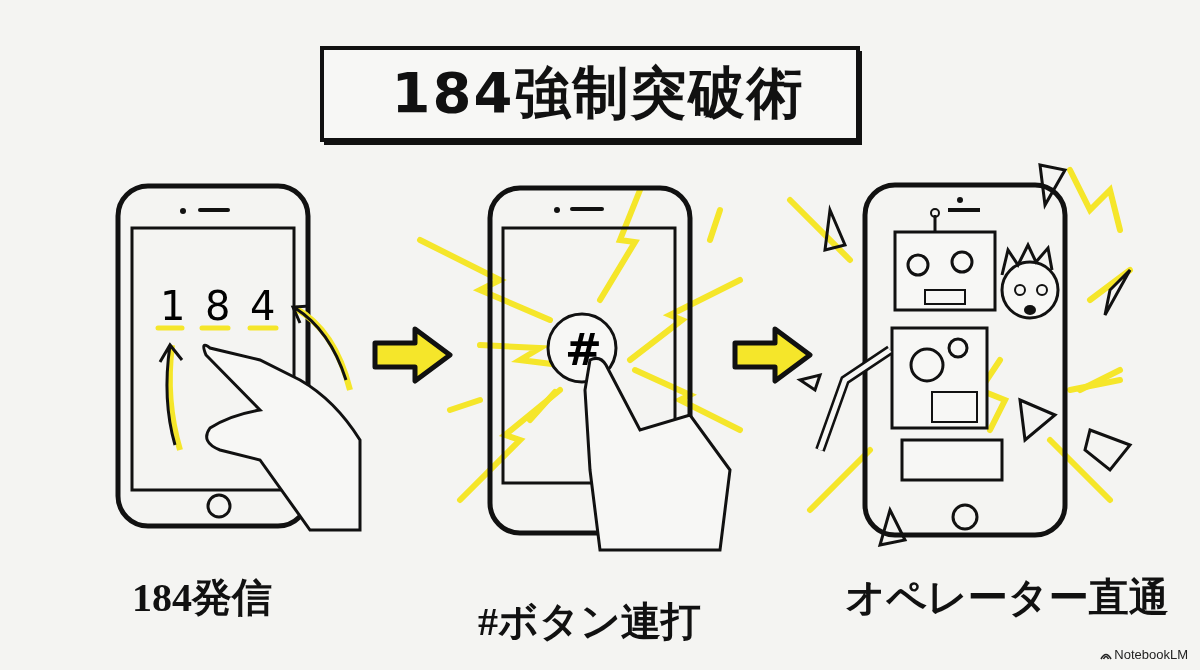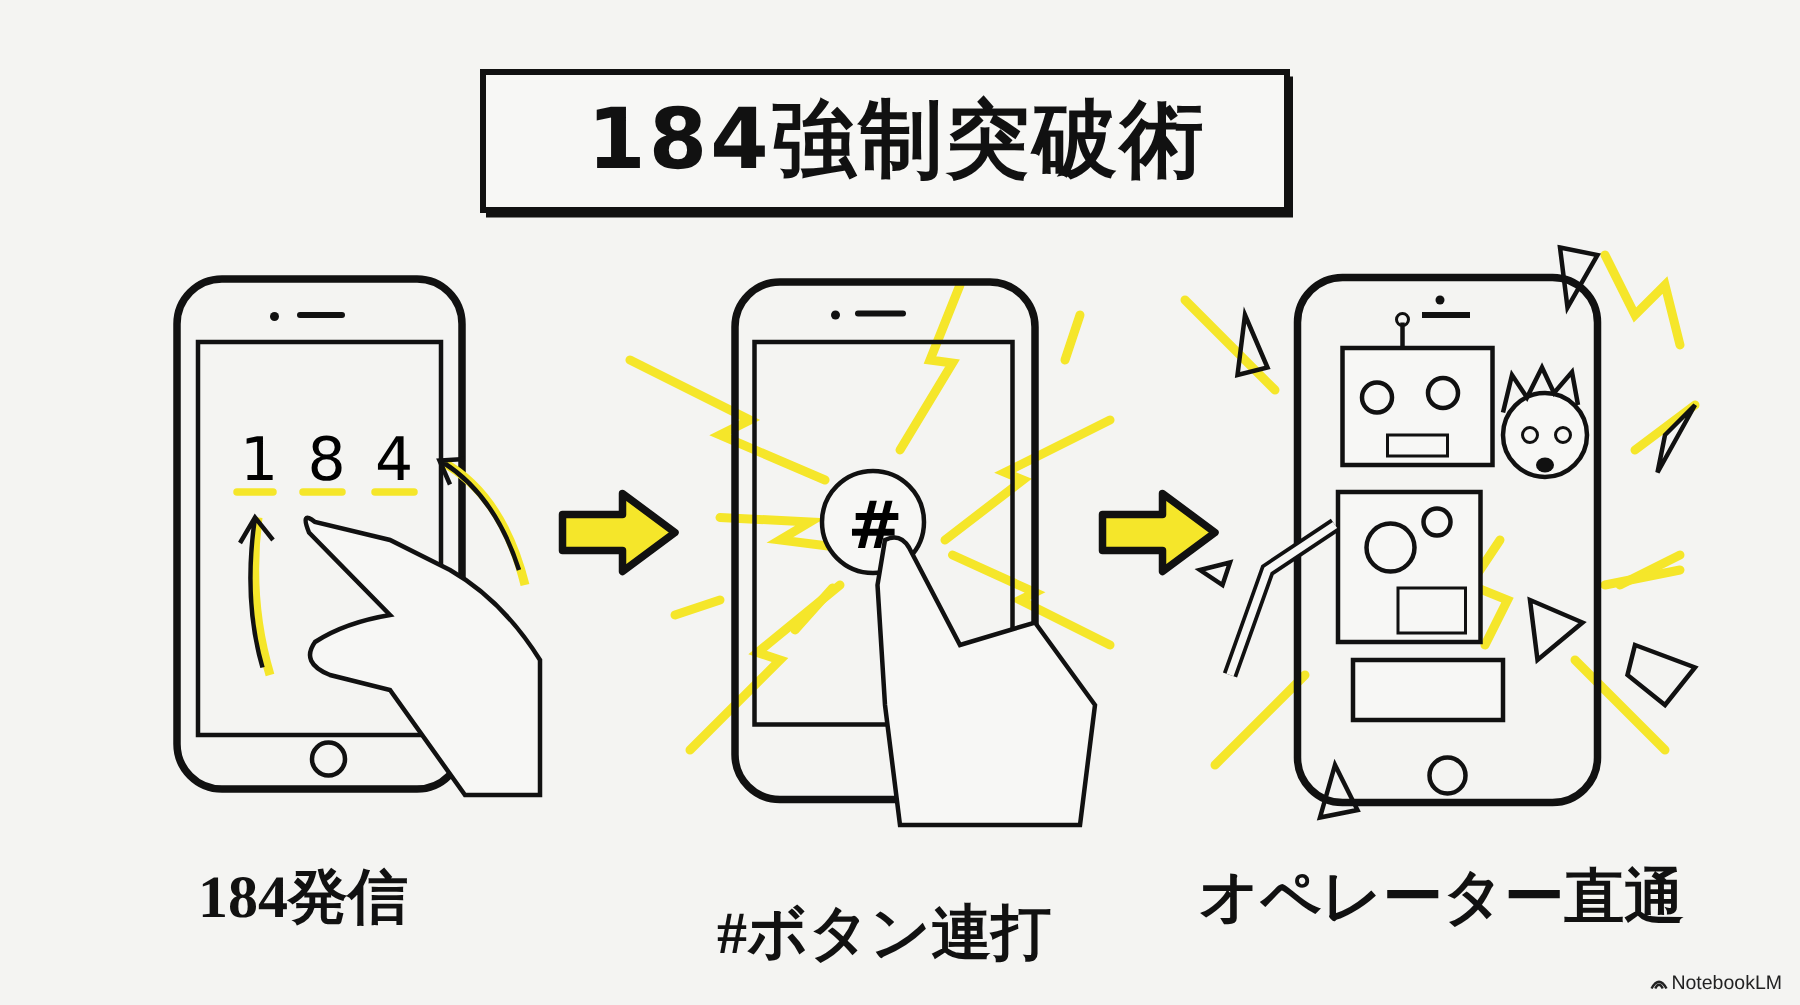--- a/index.html
+++ b/index.html
@@ -107,20 +107,20 @@
     <path d="M320 140 L340 120 L315 165 Z"></path>
       <path d="M10 230 L30 225 L25 240 Z"></path>
     <path d="M300 280 L340 295 L320 320 L295 300 Z"></path>
       <path d="M230 250 L265 265 L235 290 Z"></path>
     <path d="M100 360 L115 390 L90 395 Z"></path>
   </g>
 </svg>
 
 <div class="label" style="left:132px;">184発信</div>
 <div class="label" style="left:478px;margin-top:24px;">#ボタン連打</div>
-<div class="label" style="left:799px;">オペレーター直通</div>
+<div class="label" style="left:845px;">オペレーター直通</div>
 
 <div class="watermark">
   <svg width="12" height="10" style="position:static;">
     <path d="M1 9 Q6 0 11 9 M3.5 9 Q6 4 8.5 9" stroke="#222" stroke-width="1.6" fill="none"></path>
   </svg>
   <span>NotebookLM</span>
 </div>
 
 </body></html>

